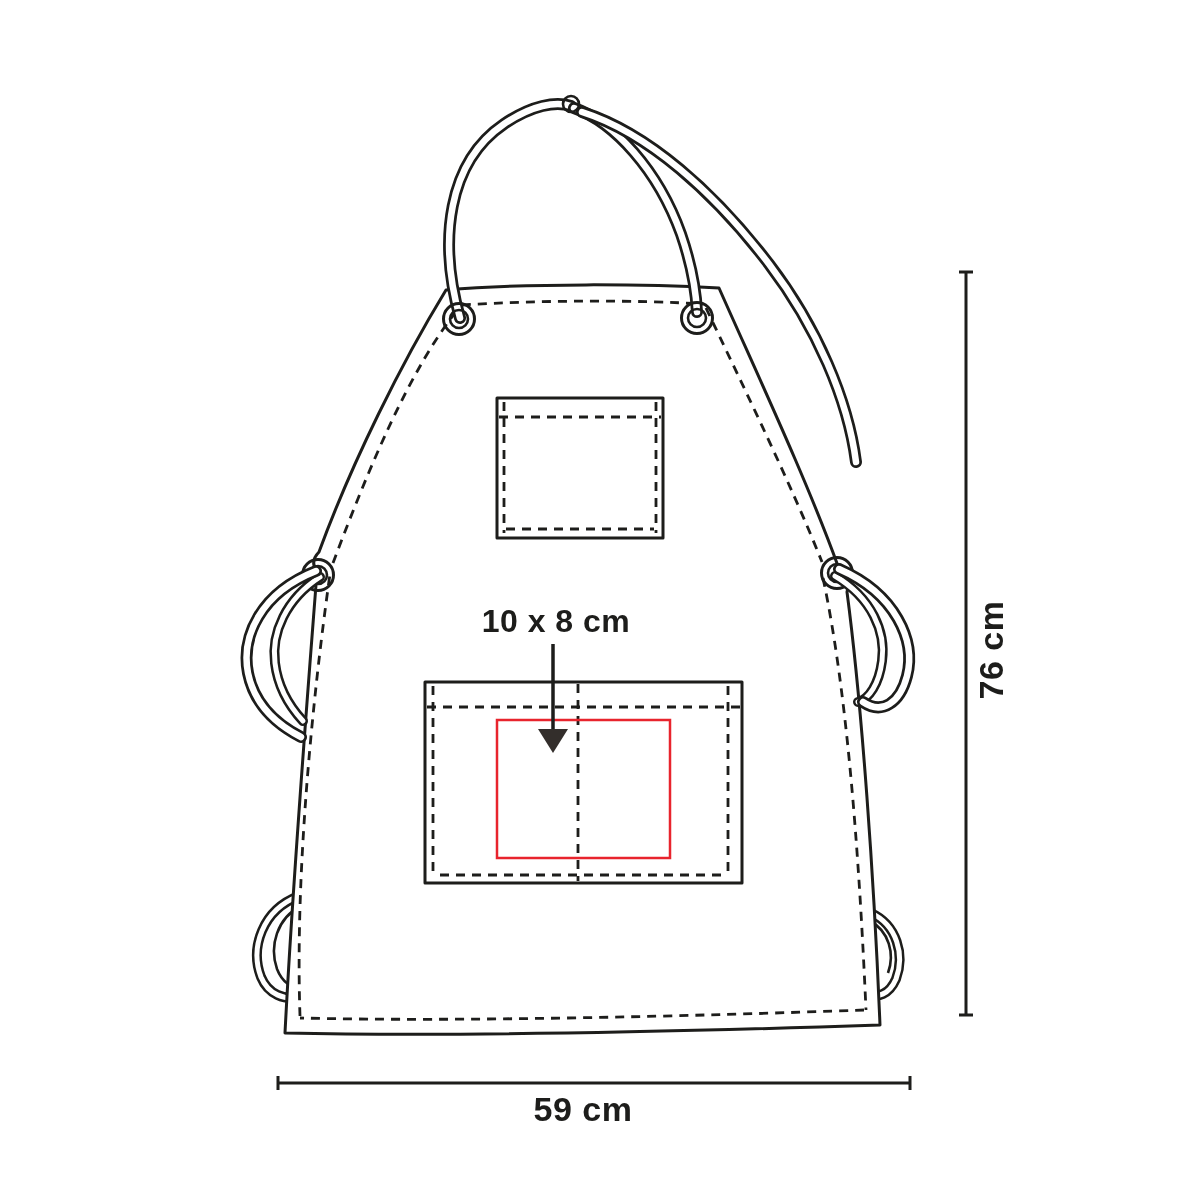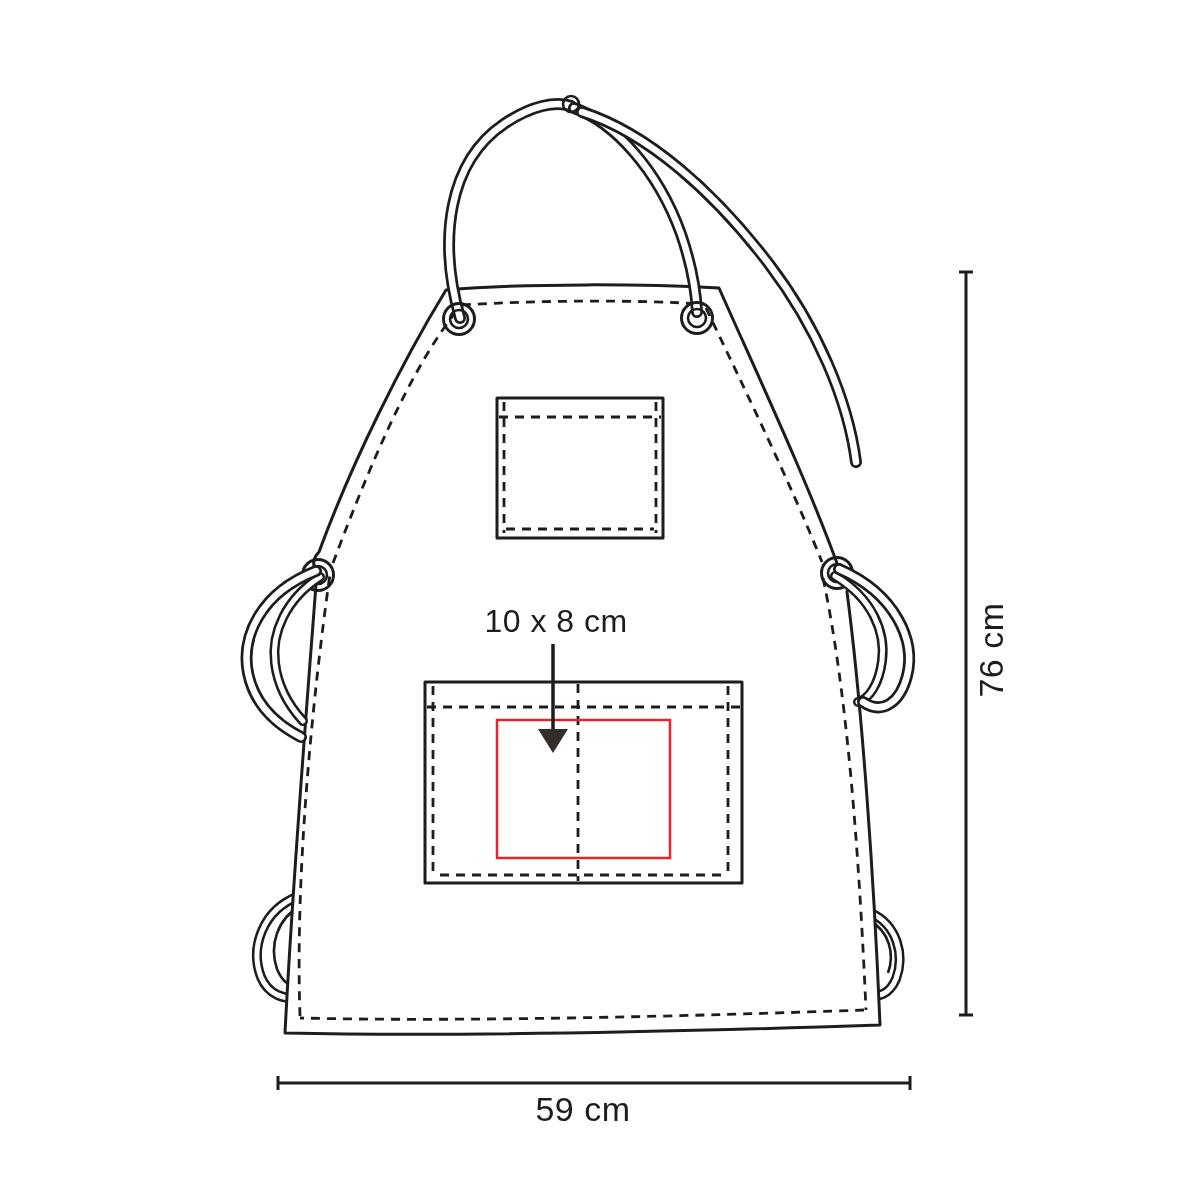--- a/index.html
+++ b/index.html
@@ -6,20 +6,21 @@
     margin: 0;
     padding: 0;
     background: #ffffff;
   }
   .stage {
     position: relative;
     width: 1191px;
     height: 1200px;
     background: #ffffff;
     overflow: hidden;
+    font-weight: bold;
   }
   svg { display: block; }
 
   
   .outline   { stroke-width: 3;   fill: none; stroke-linejoin: round; }
   .outline-f { stroke-width: 3;   fill: #ffffff; stroke-linejoin: round; }
   .dash      { stroke-width: 2.8; fill: none; stroke-dasharray: 9 7; }
   .thin      { stroke-width: 2.6; fill: none; }
 
   

